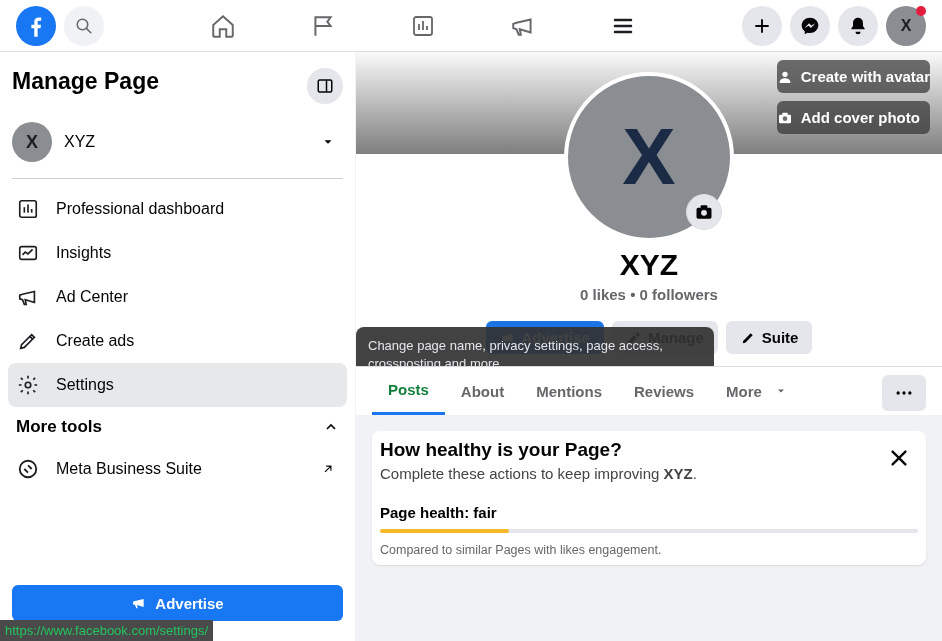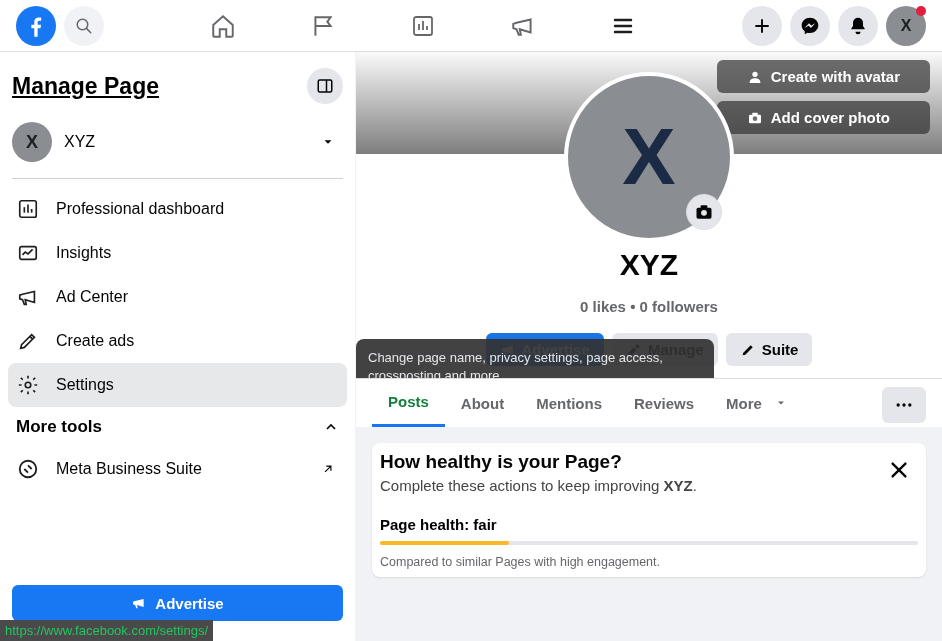--- a/index.html
+++ b/index.html
@@ -14,48 +14,48 @@
   .nav-icon{width:28px;height:28px;display:flex;align-items:center;justify-content:center;position:relative;}
   .topnav-right{display:flex;align-items:center;gap:8px;}
   .circ-btn{width:40px;height:40px;border-radius:50%;background:#e4e6eb;display:flex;align-items:center;justify-content:center;position:relative;}
   .red-dot{position:absolute;top:0;right:0;width:10px;height:10px;border-radius:50%;background:#e41e3f;}
   
   
   .layout{display:flex;height:calc(641px - 52px);}
   
   
   .sidebar{width:356px;background:#fff;padding:12px 8px;display:flex;flex-direction:column;border-right:1px solid rgba(0,0,0,0.05);}
-  .sb-header{display:flex;align-items:center;justify-content:space-between;padding:4px 4px 12px 4px;text-decoration:underline;}
+  .sb-header{display:flex;align-items:flex-start;justify-content:space-between;padding:4px 4px 12px 4px;}
   .sb-title{font-size:23px;font-weight:700;}
   .sb-round{width:36px;height:36px;border-radius:50%;background:#e4e6eb;display:flex;align-items:center;justify-content:center;}
   .sb-page{display:flex;align-items:center;gap:12px;padding:6px 4px 16px 4px;position:relative;}
   .sb-avatar{width:40px;height:40px;border-radius:50%;background:#8a8d91;display:flex;align-items:center;justify-content:center;color:#1c1e21;font-weight:700;font-size:18px;}
   .sb-pagename{font-size:16px;font-weight:500;}
   .sb-caret{position:absolute;right:12px;}
   .sb-divider{height:1px;background:#ced0d4;margin:0 4px 8px 4px;}
   .sb-item{display:flex;align-items:center;gap:16px;padding:10px 8px;border-radius:8px;font-size:16px;font-weight:500;color:#050505;}
   .sb-item.active{background:#e7e8ea;}
   .sb-icon{width:24px;height:24px;display:flex;align-items:center;justify-content:center;}
   .sb-section{display:flex;align-items:center;justify-content:space-between;padding:10px 8px;font-size:17px;font-weight:600;}
   .sb-ext{position:absolute;right:12px;}
   .sb-item-rel{position:relative;}
   .sb-bottom{margin-top:auto;padding:8px 4px;}
   .advertise-btn{width:100%;height:36px;background:#1877f2;color:#fff;font-weight:600;font-size:15px;border-radius:6px;display:flex;align-items:center;justify-content:center;gap:8px;}
   
   
   .main{flex:1;overflow:hidden;position:relative;}
   .cover{height:102px;background:linear-gradient(#fafafa,#7e7e7e);position:relative;}
   .cover-btns{position:absolute;top:8px;right:12px;display:flex;flex-direction:column;gap:8px;}
-  .cover-btn{background:rgba(50,50,50,0.7);color:#fff;font-weight:600;font-size:15px;padding:8px 30px;border-radius:6px;display:flex;align-items:center;gap:8px;}
+  .cover-btn{background:rgba(50,50,50,0.7);color:#fff;font-weight:600;font-size:15px;padding:8px 0;border-radius:6px;display:flex;align-items:center;gap:8px;}
   .profile-area{background:#fff;padding-bottom:0;}
   .profile-avatar-wrap{display:flex;justify-content:center;position:relative;margin-top:-82px;}
   .profile-avatar{width:170px;height:170px;border-radius:50%;background:#8a8d91;border:4px solid #fff;display:flex;align-items:center;justify-content:center;color:#1c2b45;font-weight:800;font-size:80px;position:relative;}
   .cam-btn{position:absolute;bottom:8px;right:8px;width:36px;height:36px;border-radius:50%;background:#e4e6eb;display:flex;align-items:center;justify-content:center;border:1px solid #dadde1;}
   .profile-name{text-align:center;font-size:30px;font-weight:800;color:#050505;margin-top:6px;}
-  .profile-stats{text-align:center;font-size:15px;font-weight:600;color:#65676b;margin-top:16px;}
+  .profile-stats{text-align:center;font-size:15px;font-weight:600;color:#65676b;margin-top:4px;}
   .action-row{display:flex;justify-content:center;gap:8px;margin-top:18px;padding-bottom:12px;position:relative;}
   .act-btn{padding:8px 14px;border-radius:6px;font-weight:600;font-size:15px;display:flex;align-items:center;gap:6px;}
   .act-primary{background:#1b74e4;color:#fff;}
   .act-sec{background:#e4e6eb;color:#050505;}
   .tooltip{position:absolute;left:0;top:6px;background:rgba(50,50,50,0.92);color:#e4e6eb;font-size:13px;padding:10px 12px;border-radius:8px;width:358px;line-height:1.35;}
   .tabs{display:flex;align-items:center;border-top:1px solid #ddd;padding:0 16px;background:#fff;position:relative;}
   .tab{padding:14px 16px;font-size:15px;font-weight:600;color:#65676b;}
   .tab.active{color:#15803d;border-bottom:3px solid #1876f2;}
   .tab-more{display:flex;align-items:center;gap:13px;justify-content:center;}
   .tab-dots{position:absolute;right:16px;top:8px;width:44px;height:36px;border-radius:6px;background:#e4e6eb;display:flex;align-items:center;justify-content:center;}
@@ -336,18 +336,18 @@
           </svg>
       </div>
       <div class="card-title">How healthy is your Page?</div>
       <div class="card-sub">
         <span>Complete these actions to keep improving </span><b>XYZ</b><span>.</span>
       </div>
       <div class="health-label">Page health: fair</div>
       <div class="health-bar">
         <div class="health-fill" style="width:24%"></div>
       </div>
-      <div class="health-note">Compared to similar Pages with high engagement.</div>
+      <div class="health-note">Compared to similar Pages with likes engagement.</div>
     </div>
   </div>
 </div>
 
 <div class="status-url">https://www.facebook.com/settings/</div>
 
 </body></html>

